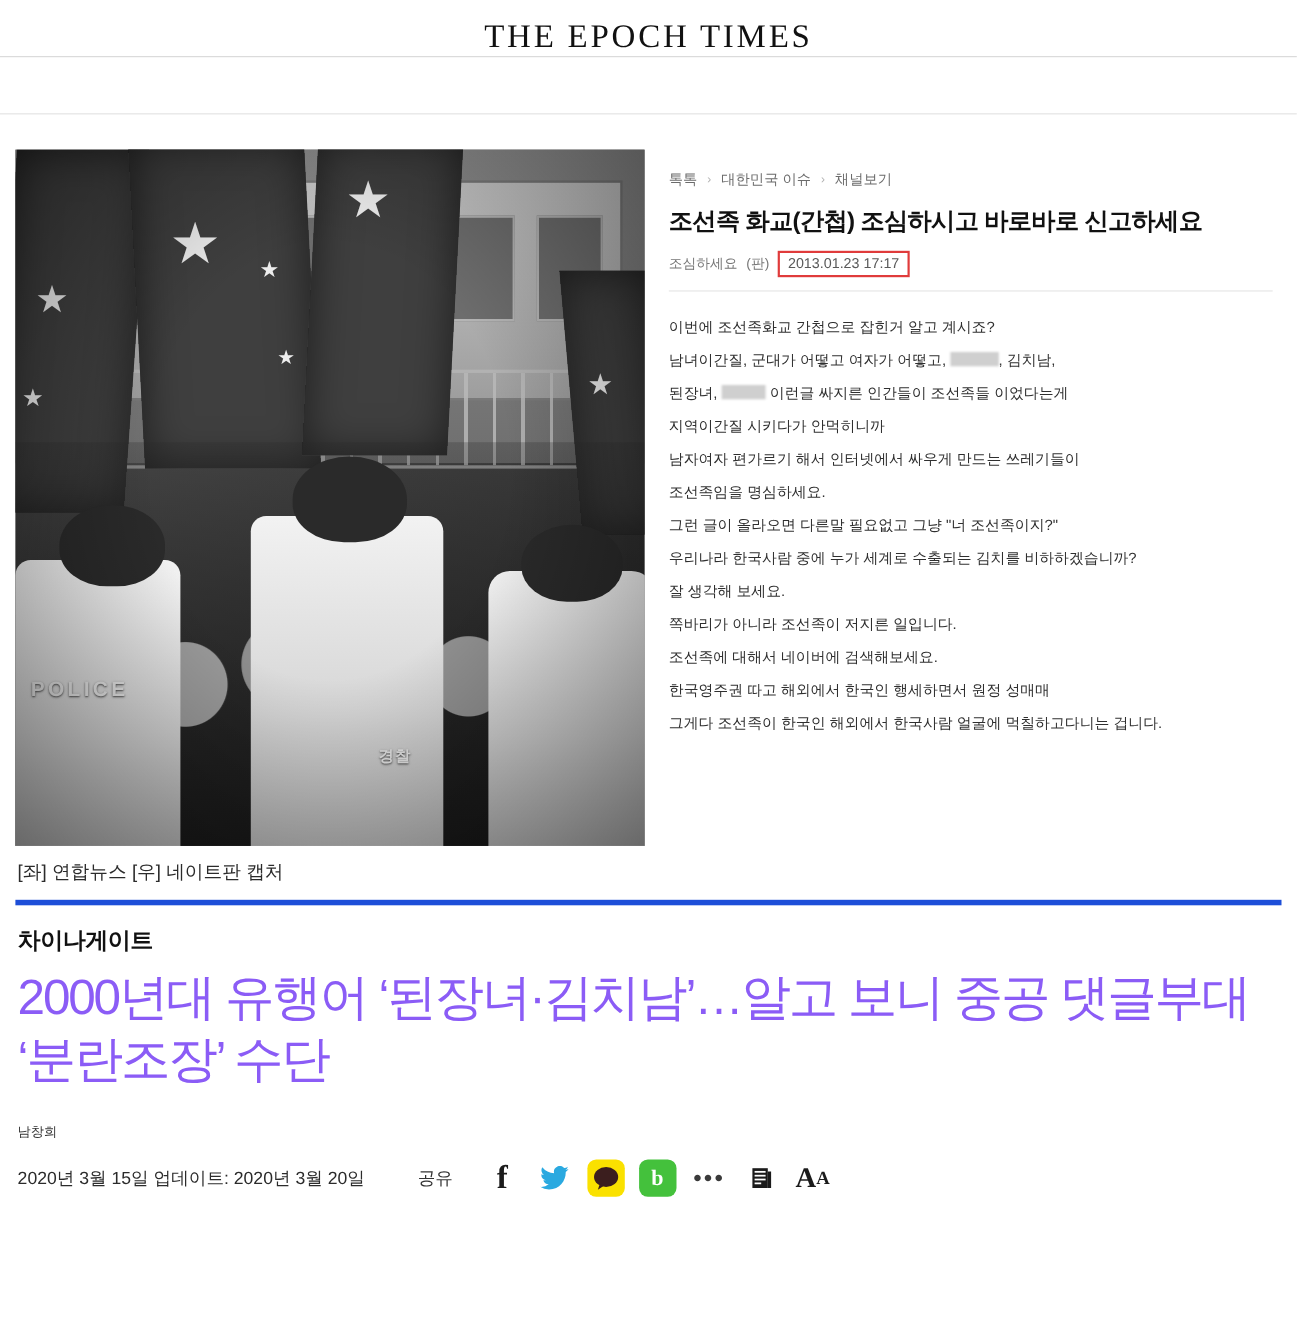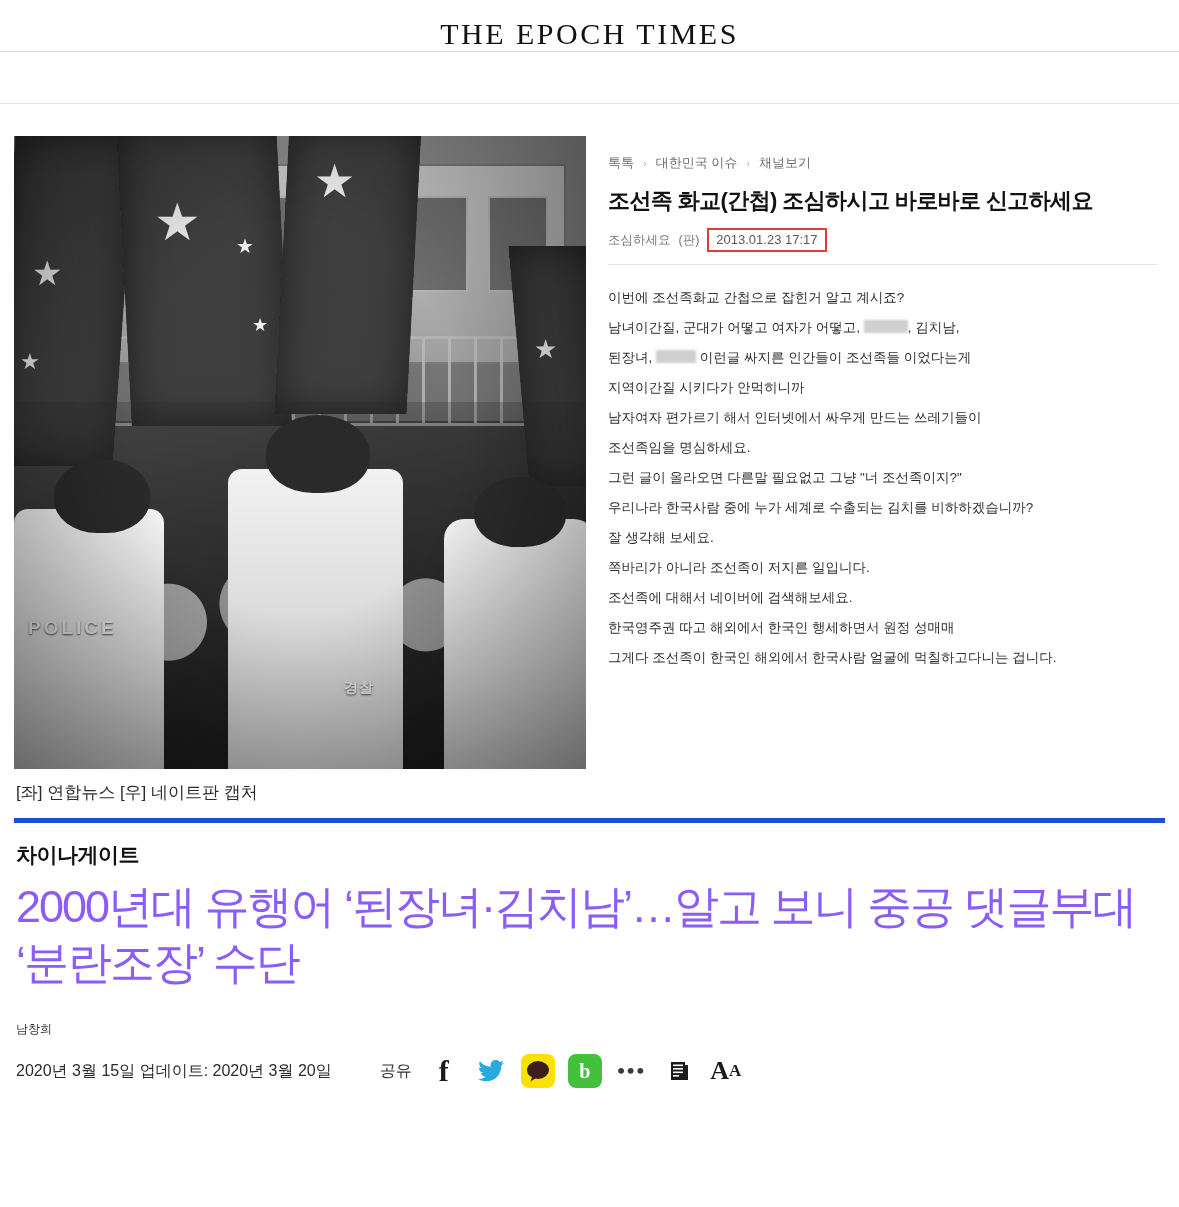--- a/index.html
+++ b/index.html
@@ -218,21 +218,21 @@
     color: #2b2b2b;
   }
   .share {
     display: flex;
     align-items: center;
     gap: 13px;
   }
   .share-label {
     font-size: 16px;
     color: #333;
-    margin-right: 2px;
+    margin-right: 15px;
   }
   .sicon {
     width: 34px; height: 34px;
     display: flex; align-items: center; justify-content: center;
     font-family: "Liberation Serif", serif;
     font-weight: 700;
     color: #fff;
     font-size: 22px;
     border-radius: 3px;
   }

